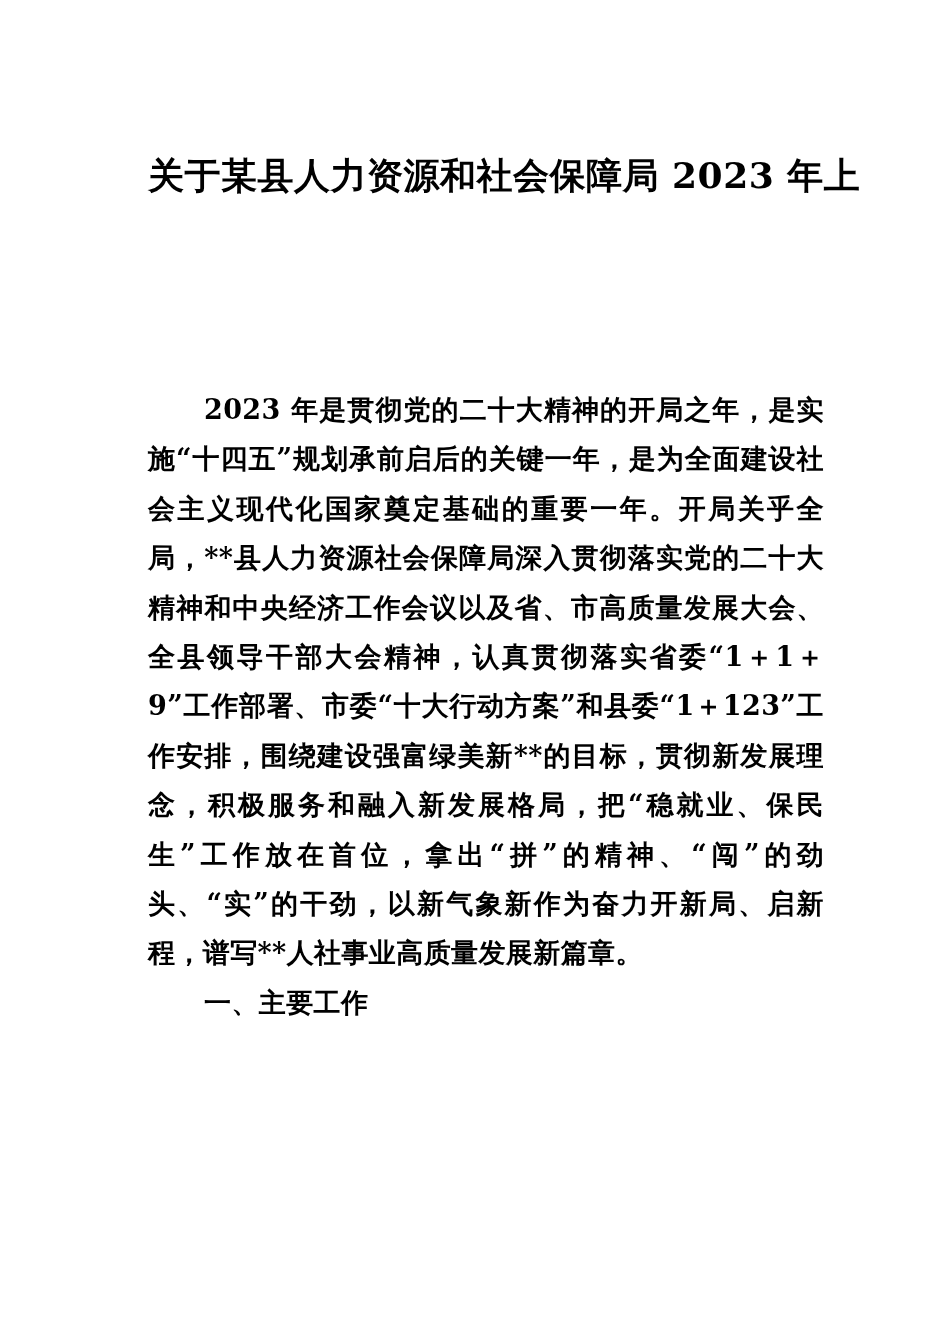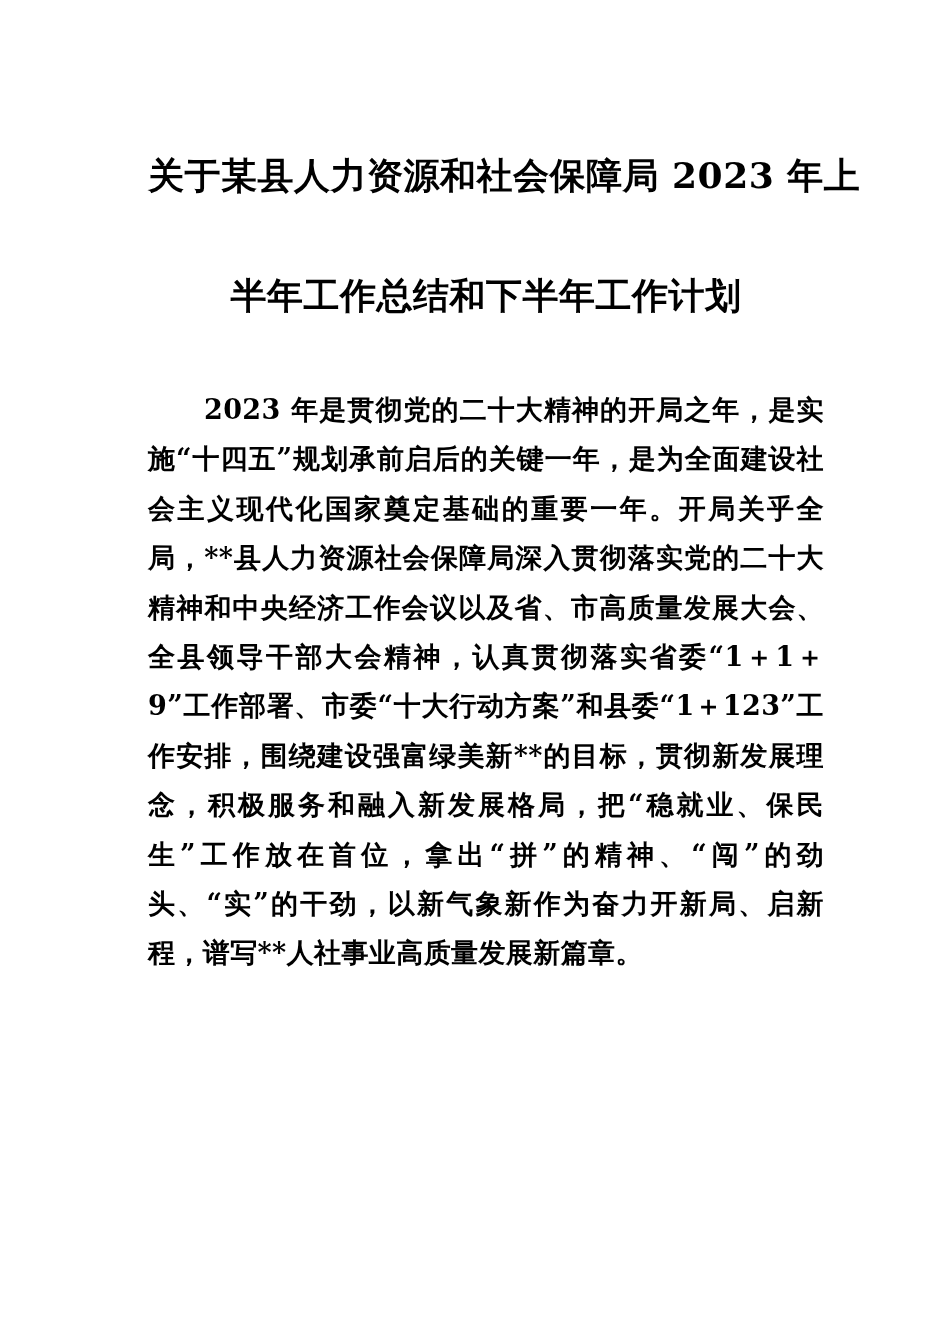--- a/index.html
+++ b/index.html
@@ -54,20 +54,20 @@
     text-align: left;
   }
 </style>
 </head>
 <body>
 
 <div class="page">
 
   <div class="doc-title">
     <div class="title-line">关于某县人力资源和社会保障局 2023 年上</div>
-    <div class="title-line">半年工作总结和下半年工作计划</div>
   </div>
 
   <div class="doc-body">
     <p>2023 年是贯彻党的二十大精神的开局之年，是实施“十四五”规划承前启后的关键一年，是为全面建设社会主义现代化国家奠定基础的重要一年。开局关乎全局，**县人力资源社会保障局深入贯彻落实党的二十大精神和中央经济工作会议以及省、市高质量发展大会、全县领导干部大会精神，认真贯彻落实省委“1＋1＋9”工作部署、市委“十大行动方案”和县委“1＋123”工作安排，围绕建设强富绿美新**的目标，贯彻新发展理念，积极服务和融入新发展格局，把“稳就业、保民生”工作放在首位，拿出“拼”的精神、“闯”的劲头、“实”的干劲，以新气象新作为奋力开新局、启新程，谱写**人社事业高质量发展新篇章。</p>
+    <p class="section-heading">一、主要工作</p>
   </div>
 
 </div>
 
 </body></html>

